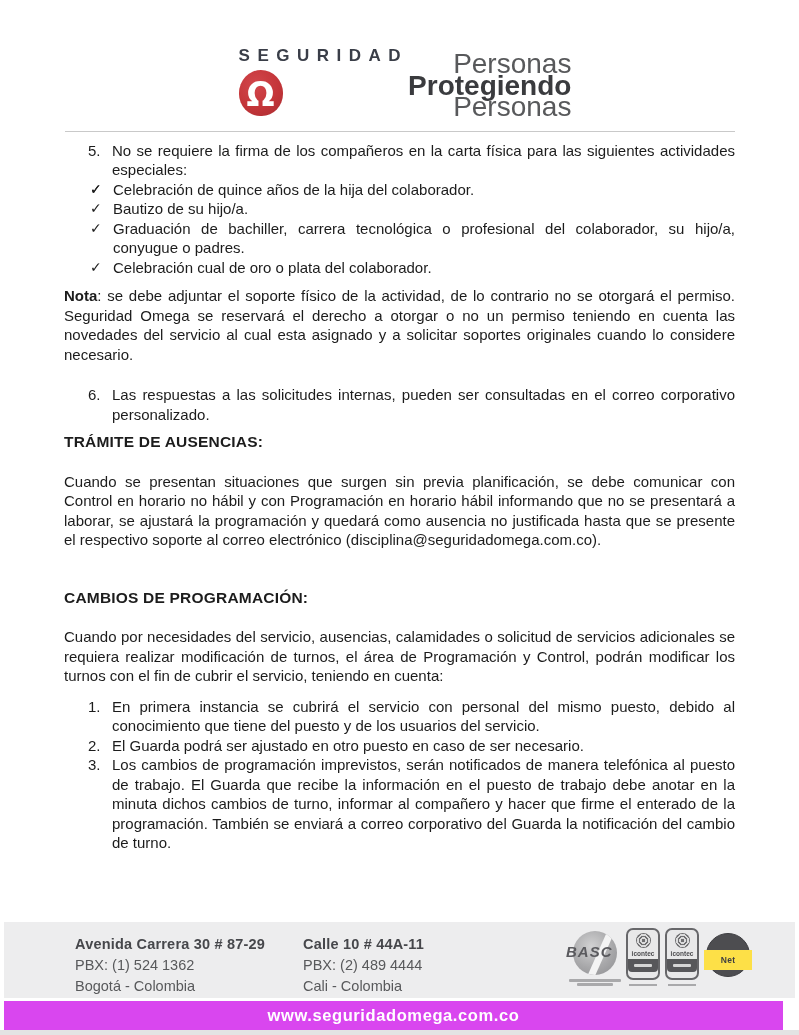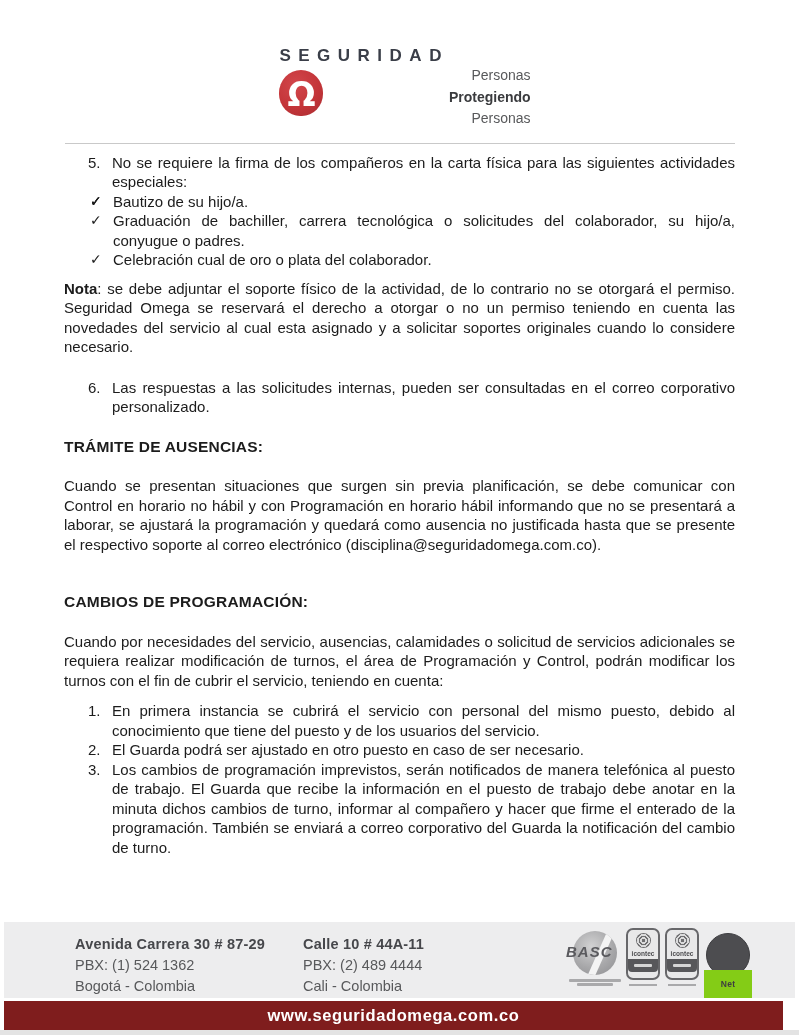--- a/index.html
+++ b/index.html
@@ -47,24 +47,24 @@
   }
   .brand-mega {
     font-size: 38px;
     font-weight: 800;
     letter-spacing: 1px;
     color: #1c1e24;
     line-height: 1;
   }
   .tagline {
     text-align: right;
-    font-size: 14px;
+    font-size: 28px;
     line-height: 21.5px;
     color: #58595b;
-    margin-top: 19px;
+    margin-top: 7px;
   }
   .tagline .strong { font-weight: 700; color: #3a3b3e; }
   .header-rule {
     border: none;
     border-top: 1px solid #c9c9c9;
     margin: 13px 64px 0 65px;
   }
 
   
   .content {
@@ -79,21 +79,21 @@
   .check-item .check {
     position: absolute; left: 26px; top: 0;
     font-family: "DejaVu Sans", sans-serif;
     font-size: 14px;
     color: #1c1c1c;
   }
   .nota-para { margin: 9px 0 0 0; }
   .nota-para .bold { font-weight: 700; }
   .item6 { margin-top: 21px; }
   .sec-heading {
-    margin: 20px 0 0 0;
+    margin: 8px 0 0 0;
     font-size: 15.5px;
     font-weight: 700;
     letter-spacing: 0.2px;
     text-align: left;
   }
   .sec-para { margin: 20px 0 0 0; }
   .cambios-heading { margin-top: 38px; }
   .ord-list { margin-top: 11px; }
 
   
@@ -155,31 +155,31 @@
   .icontec .band-bar { width: 18px; height: 3px; background: rgba(255,255,255,0.75); border-radius: 1px; }
   .icontec .cap { position: absolute; bottom: -8px; left: 1px; width: 28px; height: 2.5px; background: #a9a9ab; }
 
   .iqnet { position: absolute; left: 146px; top: 11px; width: 44px; height: 44px; }
   .iqnet-circle {
     width: 44px; height: 44px; border-radius: 50%;
     background: #4d4d50; position: relative;
     border: 1.5px solid #3e3e41;
   }
   .iqnet-band {
-    position: absolute; top: 16px; left: -3px; right: -3px; height: 28px;
-    background: #84cc16;
-    display: flex; align-items: center; justify-content: center; margin-top: 20px;
+    position: absolute; top: 16px; left: -3px; right: -3px; height: 20px;
+    background: #fde047;
+    display: flex; align-items: center; justify-content: center;
   }
   .iqnet-band .iqnet-label { font-size: 8.5px; font-weight: 800; color: #3e3e41; letter-spacing: 0.3px; }
 
   .web-bar {
     position: absolute;
     left: 4px; right: 16px; bottom: 5px;
     height: 29px;
-    background: #7f1d1d;
+    background: #d946ef;
     display: flex; align-items: center; justify-content: center;
   }
   .web-bar span {
     color: #ffffff;
     font-size: 16.5px;
     font-weight: 700;
     letter-spacing: 0.6px;
   }
   .page-bottom-strip {
     position: absolute; left: 0; right: 0; bottom: 0; height: 5px;
@@ -214,28 +214,29 @@
       <span class="num">5.</span>
       <span>No se requiere la firma de los compañeros en la carta física para las siguientes actividades especiales:</span>
     </div>
 
     <div class="check-list">
       <div class="check-item">
         <span class="check">✓</span>
       </div>
       <div class="check-item">
         <span class="check">✓</span>
+        <span>Celebración de quince años de la hija del colaborador.</span>
       </div>
       <div class="check-item">
         <span class="check">✓</span>
         <span>Bautizo de su hijo/a.</span>
       </div>
       <div class="check-item">
         <span class="check">✓</span>
-        <span>Graduación de bachiller, carrera tecnológica o solicitudes del colaborador, su hijo/a, conyugue o padres.</span>
+        <span>Graduación de bachiller, carrera tecnológica o profesional del colaborador, su hijo/a, conyugue o padres.</span>
       </div>
       <div class="check-item">
         <span class="check">✓</span>
         <span>Celebración cual de oro o plata del colaborador.</span>
       </div>
     </div>
 
     <p class="nota-para"><span class="bold">Nota</span><span>: se debe adjuntar el soporte físico de la actividad, de lo contrario no se otorgará el permiso. Seguridad Omega se reservará el derecho a otorgar o no un permiso teniendo en cuenta las novedades del servicio al cual esta asignado y a solicitar soportes originales cuando lo considere necesario.</span></p>
 
     <div class="num-item item6">

